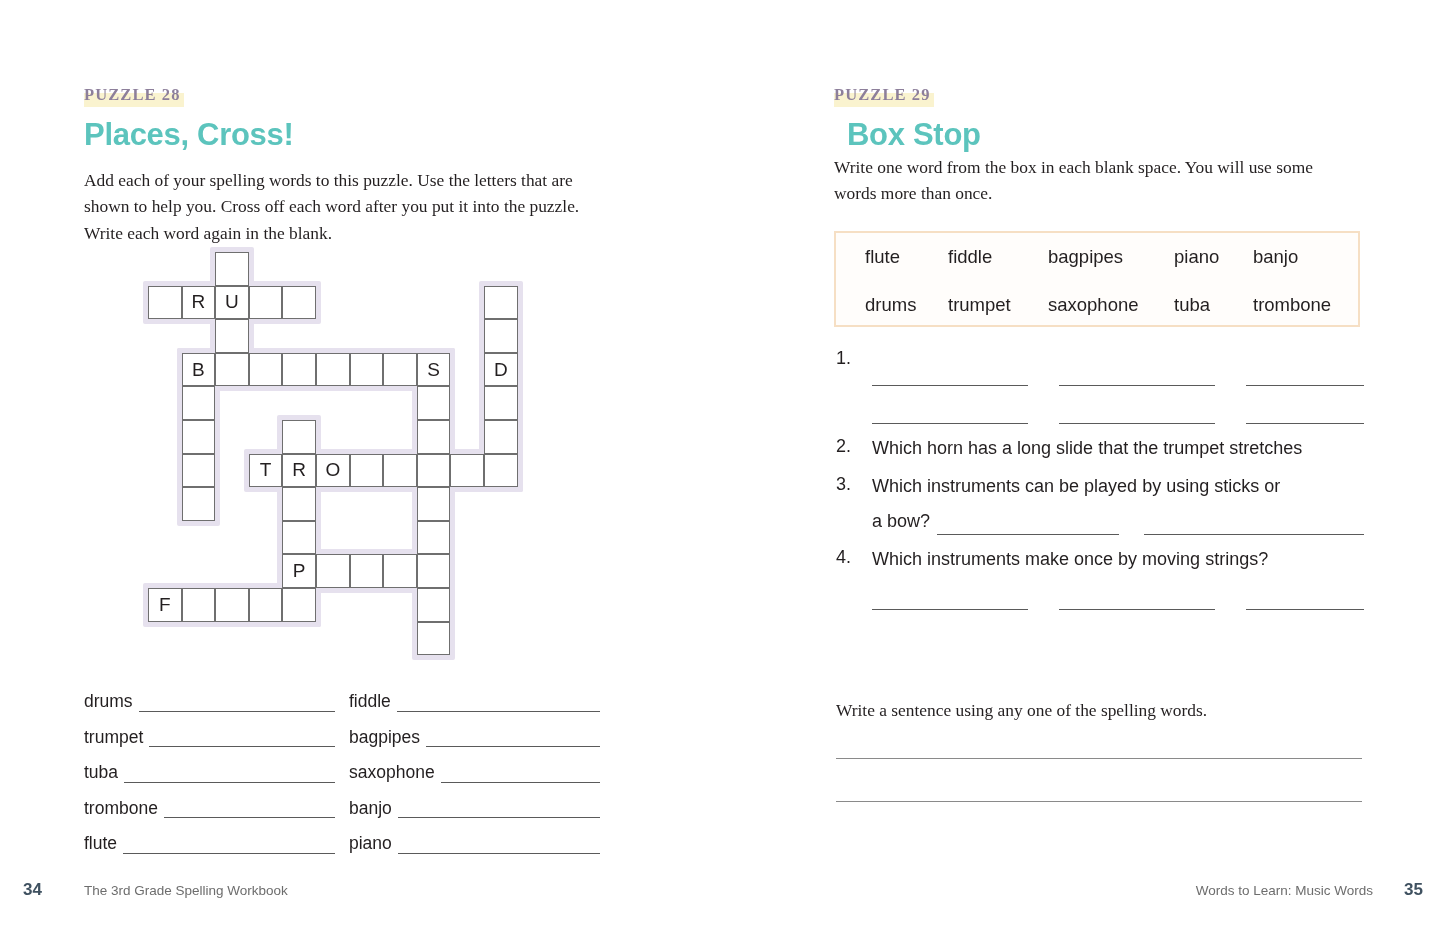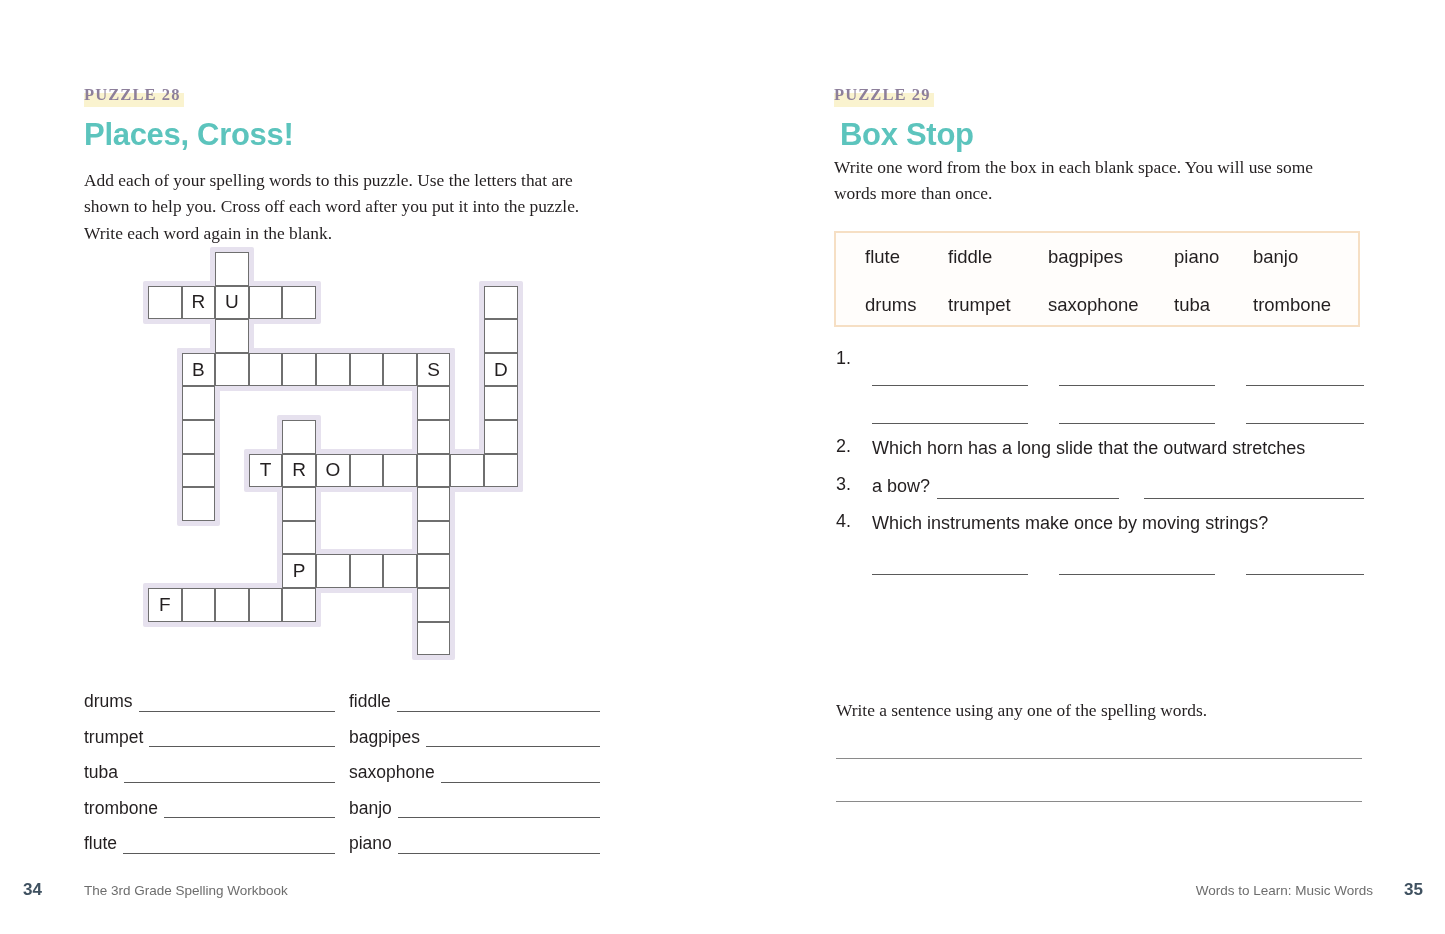--- a/index.html
+++ b/index.html
@@ -338,21 +338,21 @@
     <span class="runhead" style="left:84px; bottom:36px;">The 3rd Grade Spelling Workbook</span>
   </div>
 </div>
 
 <div class="page page-right">
 
   <div class="eyebrow-wrap" style="left:111px; top:84px;">
     <span class="eyebrow">PUZZLE 29</span>
   </div>
 
-  <div class="title" style="left:117px; top:117px;">Box Stop</div>
+  <div class="title" style="left:124px; top:117px;">Box Stop</div>
 
   <div class="intro" style="left:111px; top:154px; width:510px;">Write one word from the box in each blank space. You will use some words more than once.</div>
 </div>
 
 <div class="wordbox">
   <div class="wb-row" id="wb-row-1">
       <span class="wb-word wb-c0">flute</span>
       <span class="wb-word wb-c1">fiddle</span>
       <span class="wb-word wb-c2">bagpipes</span>
       <span class="wb-word wb-c3">piano</span>
@@ -379,26 +379,27 @@
         <div class="blankrow">
           <span class="blank b3"></span>
           <span class="blank b3"></span>
           <span class="blank grow" style="margin-right: 0px;"></span>
         </div>
       </div>
     </div>
     <div class="q" style="margin-bottom: 12px;">
       <div class="q-num">2.</div>
       <div class="q-body">
-        <div class="q-text">Which horn has a long slide that the outward stretches</div>
+        <div class="q-text">Which horn has a long slide that the trumpet stretches</div>
       </div>
     </div>
     <div class="q" style="margin-bottom: 12px;">
       <div class="q-num">3.</div>
       <div class="q-body">
+        <div class="q-text">Which instruments can be played by using sticks or</div>
         <div class="q-inline" style="margin-top: 10px;">
           <span class="q-text">a bow?</span>
           <span class="blank ml" style="width: 182px;"></span>
           <span class="blank grow" style="margin-left: 25px;"></span>
         </div>
       </div>
     </div>
     <div class="q" style="margin-bottom: 12px;">
       <div class="q-num">4.</div>
       <div class="q-body">

